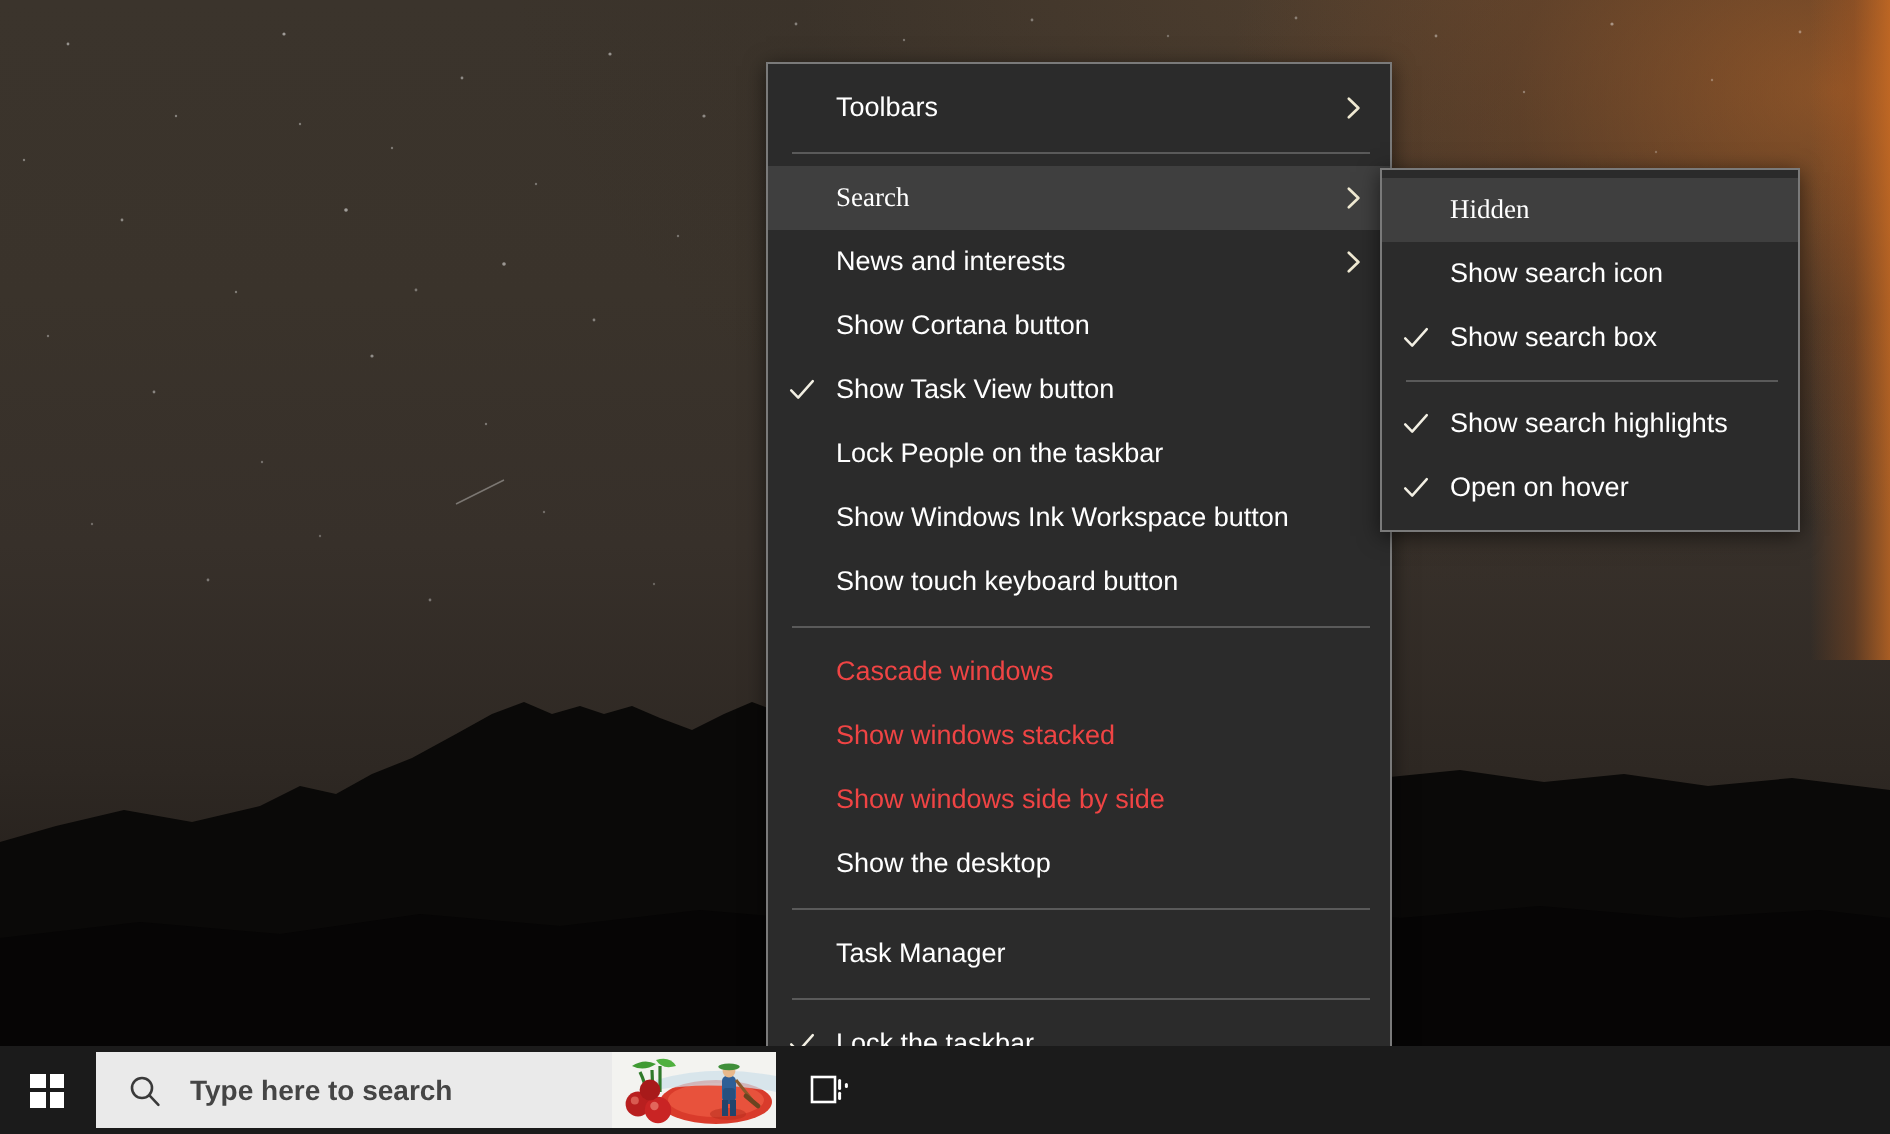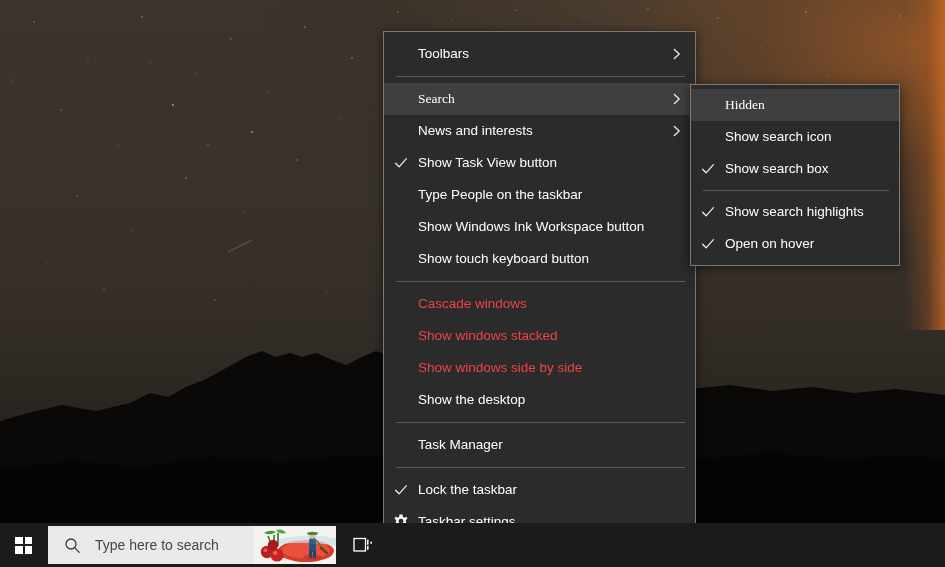--- a/index.html
+++ b/index.html
@@ -151,27 +151,28 @@
     display: grid;
     grid-template-columns: 1fr 1fr;
     grid-template-rows: 1fr 1fr;
     gap: 2px;
   }
   .win-logo span { background: #ffffff; display: block; }
 
   #search-box {
     flex: 0 0 auto;
     margin-left: 1px;
-    width: 288px;
+    width: 340px;
     height: 38px;
     background: #eaeaea;
     display: flex;
     align-items: center;
     position: relative;
     overflow: hidden;
+    font-weight: bold;
   }
   .search-glyph {
     width: 17px; height: 17px;
     margin-left: 16px;
     flex: 0 0 auto;
   }
   .search-glyph svg { display: block; width: 17px; height: 17px; }
   .search-placeholder {
     margin-left: 14px;
     color: #454545;
@@ -285,29 +286,32 @@
       </div>
       <div class="menu-item">
         <span class="menu-label">News and interests</span>
         <span class="chevron">
           <svg viewBox="0 0 12 12">
             <path d="M3.4 1.4 L8.2 6 L3.4 10.6" fill="none" stroke="#efe9d2" stroke-width="1.35" stroke-linecap="round" stroke-linejoin="round"></path>
           </svg>
         </span>
       </div>
       <div class="menu-item">
+        <span class="menu-label">Show Cortana button</span>
+      </div>
+      <div class="menu-item">
         <span class="check-mark">
           <svg viewBox="0 0 14 14">
             <path d="M1.6 7.2 L5.1 10.8 L12.4 2.6" fill="none" stroke="#f2efe3" stroke-width="1.25" stroke-linecap="round" stroke-linejoin="round"></path>
           </svg>
         </span>
         <span class="menu-label">Show Task View button</span>
       </div>
       <div class="menu-item">
-        <span class="menu-label">Type People on the taskbar</span>
+        <span class="menu-label">Lock People on the taskbar</span>
       </div>
       <div class="menu-item">
         <span class="menu-label">Show Windows Ink Workspace button</span>
       </div>
       <div class="menu-item">
         <span class="menu-label">Show touch keyboard button</span>
       </div>
       <div class="menu-sep"></div>
       <div class="menu-item is-disabled">
         <span class="menu-label">Cascade windows</span>

